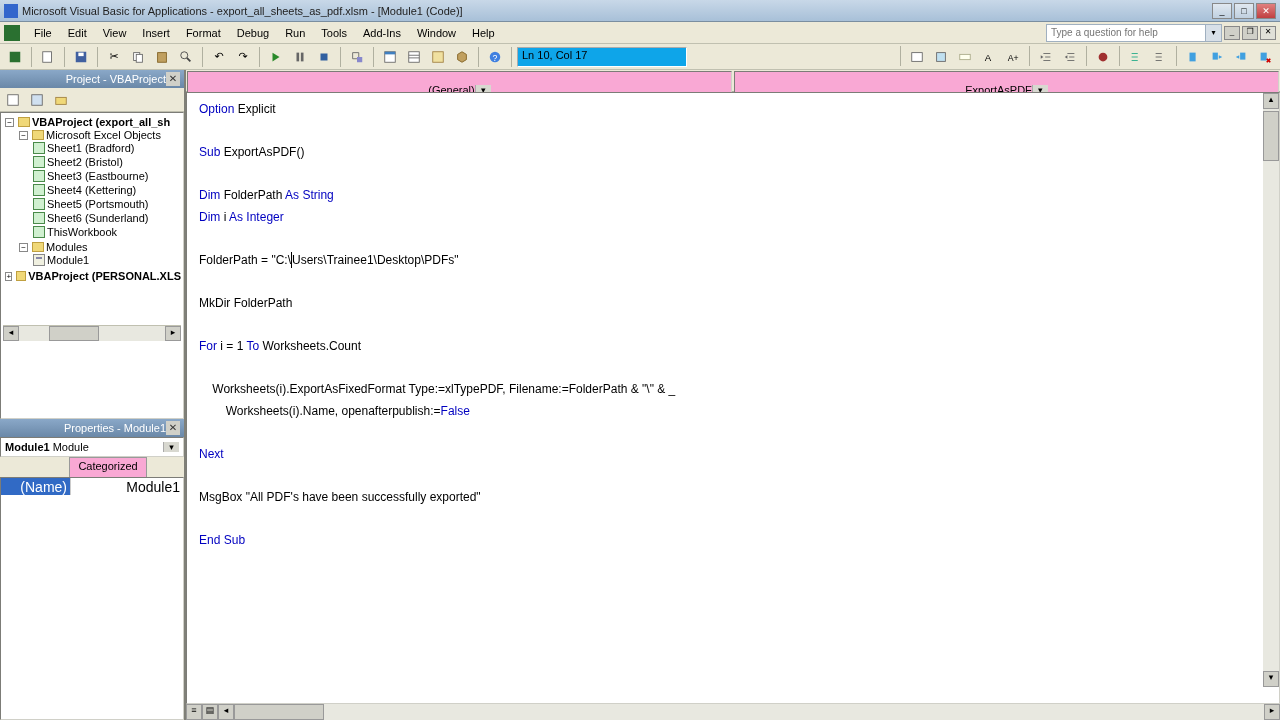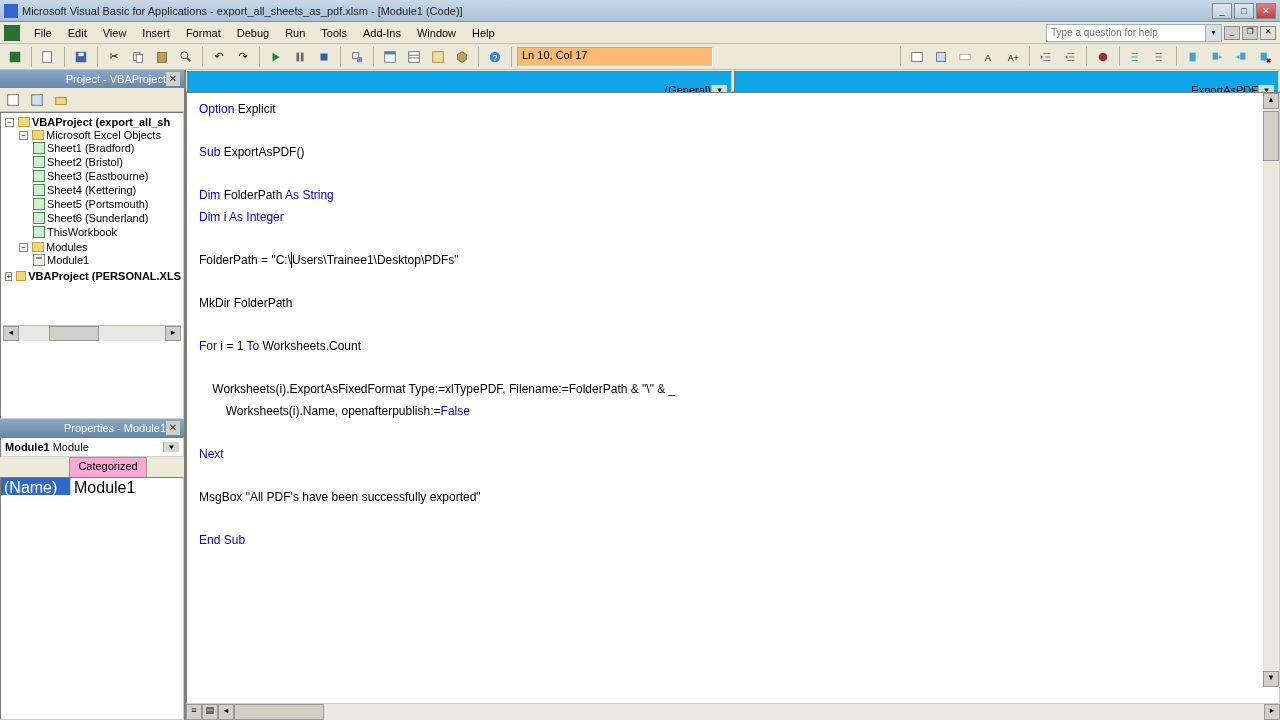--- a/index.html
+++ b/index.html
@@ -20,21 +20,21 @@
 .menubar .question { margin-left: auto; width: 160px; height: 18px; border: 1px solid #a0b0c0; background: #fff; font-size: 10px; padding: 1px 4px; color: #999; }
 .menubar .qdrop { width: 16px; height: 18px; background: #d8e0e8; border: 1px solid #a0b0c0; border-left: none; font-size: 8px; text-align: center; line-height: 16px; }
 .menubar .inner-winbtn { width: 16px; height: 14px; margin-left: 2px; background: #d0d0c8; border: 1px solid #888; font-size: 8px; text-align: center; cursor: pointer; }
 .menubar .inner-winbtn.close { background: #e0e0d8; }
 
 
 .toolbar-row { height: 26px; background: #ece9d8; display: flex; align-items: center; padding: 0 4px; border-bottom: 1px solid #c0c0b0; gap: 2px; }
 .tbtn { width: 22px; height: 22px; background: #ece9d8; border: 1px solid transparent; display: inline-flex; align-items: center; justify-content: center; font-size: 11px; cursor: pointer; }
 .tsep { width: 1px; height: 20px; background: #b0b0a0; margin: 0 3px; }
 .tbtn svg { width: 14px; height: 14px; }
-.linecol { width: 196px; height: 20px; border: 1px inset #fff; background: #fdba74; font-size: 11px; padding: 1px 4px; }
+.linecol { width: 170px; height: 20px; border: 1px inset #fff; background: #0ea5e9; font-size: 11px; padding: 1px 4px; }
 .toolbar2 { margin-left: auto; display: flex; gap: 2px; }
 
 
 .main { display: flex; height: calc(720px - 22px - 22px - 26px); }
 .left-col { width: 184px; display: flex; flex-direction: column; background: #ece9d8; }
 .right-col { flex: 1; display: flex; flex-direction: column; border-left: 2px solid #808078; }
 
 
 .panel-hdr { height: 18px; background: linear-gradient(to bottom, #8aa8c8, #6a88a8); color: #fff; font-size: 11px; padding: 1px 4px; display: flex; align-items: center; justify-content: flex-end; }
 .panel-hdr .close-x { width: 14px; height: 14px; background: #d0d0c8; color: #333; font-size: 10px; text-align: center; line-height: 13px; cursor: pointer; }
@@ -56,28 +56,28 @@
 .tree-hscroll .track { flex: 1; position: relative; }
 .tree-hscroll .thumb { position: absolute; left: 30px; width: 50px; top: 0; bottom: 0; background: #d0d0c8; border: 1px solid #999; }
 
 
 .props { display: flex; flex-direction: column; flex: 1; }
 .props-obj { height: 20px; background: #fff; border: 1px inset #d0d0c8; font-size: 11px; padding: 1px 4px; display: flex; align-items: center; }
 .props-obj .drop { margin-left: auto; width: 16px; text-align: center; background: #d8d8d0; border-left: 1px solid #aaa; font-size: 9px; }
 .props-tabs { display: flex; height: 20px; font-size: 11px; }
 .props-tabs .tab { padding: 2px 8px; border: 1px solid #999; background: #f9a8d4; cursor: pointer; border-bottom: none; }
 .props-tabs .tab.active { background: #fff; margin-top: 40px; }
-.props-grid { flex: 1; background: #fff; border: 1px inset #d0d0c8; font-size: 16px; }
+.props-grid { flex: 1; background: #fff; border: 1px inset #d0d0c8; font-size: 14px; text-align: right; }
 .props-row { display: flex; height: 17px; }
 .props-row .k { width: 70px; background: #316ac5; color: #fff; padding: 1px 3px; border-right: 1px solid #ccc; }
 .props-row .v { flex: 1; padding: 1px 3px; }
 
 
 .combos { height: 22px; display: flex; background: #ece9d8; border-bottom: 1px solid #b0b0a0; }
-.combo { flex: 1; background: #0ea5e9; border: 1px inset #d0d0c8; margin: 1px; font-size: 11px; padding: 18px 4px; display: flex; align-items: center; justify-content: flex-end; }
+.combo { flex: 1; background: #f9a8d4; border: 1px inset #d0d0c8; margin: 1px; font-size: 11px; padding: 18px 4px; display: flex; align-items: center; justify-content: center; }
 .combo .drop { width: 16px; background: #d8d8d0; text-align: center; font-size: 9px; border-left: 1px solid #aaa; }
 .code-area { flex: 1; background: #fff; position: relative; overflow: hidden; border: 1px inset #d0d0c8; }
 .code-content { font-family: "Courier New", monospace; font-size: 12px; padding: 6px 12px; white-space: pre; line-height: 21px; }
 .code-content .kw { color: #0000c0; }
 .vscroll { position: absolute; right: 0; top: 0; bottom: 16px; width: 16px; background: #e8e8e0; }
 .vscroll .arrow { height: 16px; background: #d0d0c8; border: 1px solid #999; font-size: 9px; text-align: center; }
 .vscroll .thumb { position: absolute; top: 18px; height: 50px; left: 0; right: 0; background: #d0d0c8; border: 1px solid #999; }
 .code-footer { height: 16px; background: #e8e8e0; display: flex; }
 .code-footer .viewbtn { width: 16px; height: 16px; background: #d0d0c8; border: 1px solid #999; font-size: 9px; text-align: center; cursor: pointer; }
 .code-footer .htrack { flex: 1; position: relative; }

